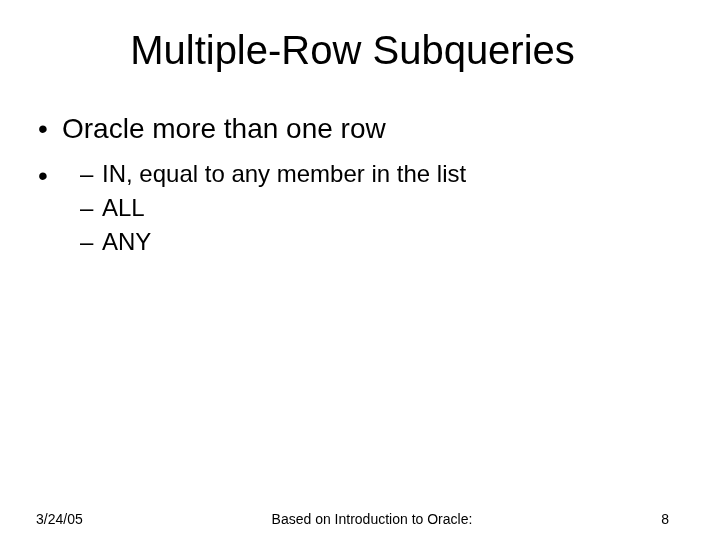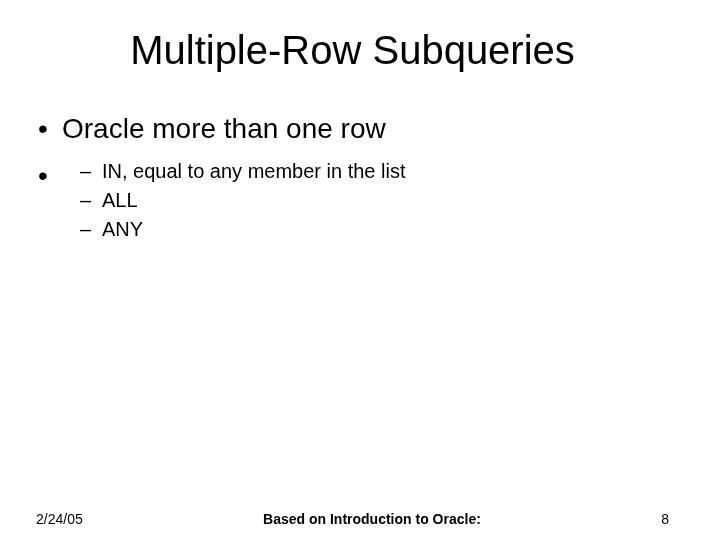--- a/index.html
+++ b/index.html
@@ -2,26 +2,26 @@
 <html><head>
 <meta charset="utf-8">
 <style>
   * { margin: 0; padding: 0; box-sizing: border-box; }
   html, body { width: 720px; height: 540px; background: #fff; font-family: Arial, Helvetica, sans-serif; color: #000; }
   .slide { width: 705px; height: 540px; position: relative; padding: 20px 36px 10px 36px; }
   .title { font-size: 40px; text-align: center; margin-top: 8px; margin-bottom: 40px; font-weight: 400; }
   .bullets { list-style: none; font-size: 28px; }
   .bullets > li { margin-bottom: 8px; padding-left: 26px; position: relative; }
   .bullets > li::before { content: "•"; position: absolute; left: 2px; top: 0; }
-  .sub { list-style: none; font-size: 20px; margin-top: 15px; margin-left: 18px; }
+  .sub { list-style: none; font-size: 24px; margin-top: 15px; margin-left: 18px; }
   .sub > li { margin-bottom: 6px; padding-left: 22px; position: relative; }
   .sub > li::before { content: "–"; position: absolute; left: 0; top: 0; }
   .footer { position: absolute; bottom: 12px; left: 36px; right: 36px; font-size: 14px; display: flex; align-items: flex-start; }
   .footer .date { flex: 0 0 auto; }
-  .footer .src { flex: 1 1 auto; text-align: center; line-height: 1.25; font-weight: bold; }
+  .footer .src { flex: 1 1 auto; text-align: center; line-height: 1.25; }
   .footer .pg { flex: 0 0 auto; }
 </style>
 </head>
 <body>
 
 <div class="slide">
   <h1 class="title">Multiple-Row Subqueries</h1>
 
   <ul class="bullets">
     <li>
@@ -36,19 +36,19 @@
           <span>ALL</span>
         </li>
         <li>
           <span>ANY</span>
         </li>
       </ul>
     </li>
   </ul>
 
   <div class="footer">
-    <div class="date">2/24/05</div>
+    <div class="date">3/24/05</div>
     <div class="src">
       <span>Based on Introduction to Oracle:</span><br>
     </div>
     <div class="pg">8</div>
   </div>
 </div>
 
 </body></html>

